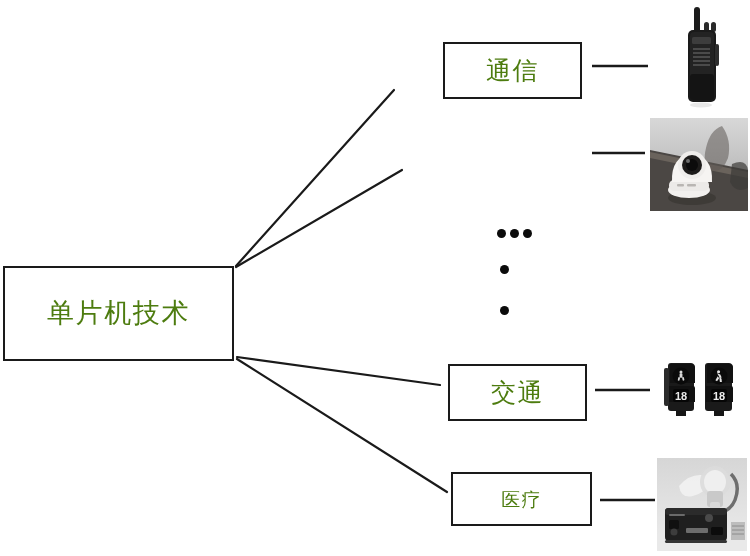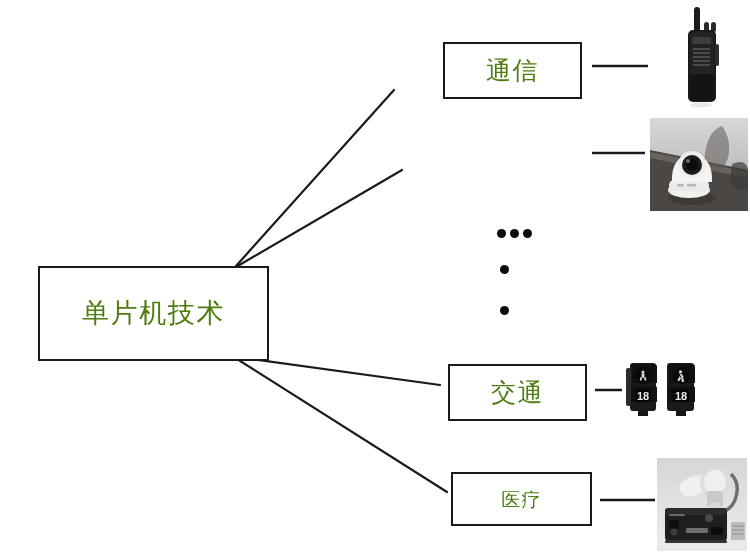--- a/index.html
+++ b/index.html
@@ -131,21 +131,21 @@
       <line x1="237" y1="359" x2="447" y2="492"></line>
     </g>
     <g stroke="#1a1a1a" stroke-width="2.6" stroke-linecap="butt" fill="none">
       <line x1="592" y1="66" x2="648" y2="66"></line>
       <line x1="592" y1="153" x2="645" y2="153"></line>
       <line x1="595" y1="390" x2="650" y2="390"></line>
       <line x1="600" y1="500" x2="655" y2="500"></line>
     </g>
   </svg>
 
-  <div class="node-box" id="node-root-box" style="left: 3px; top: 266px; width: 231px; height: 95px; margin-left: 35px;">
+  <div class="node-box" id="node-root-box" style="left: 3px; top: 266px; width: 231px; height: 95px;">
     <span>单片机技术</span>
   </div>
 
   <div class="node-box" id="node-comm-box" style="left: 443px; top: 42px; width: 139px; height: 57px;">
     <span>通信</span>
   </div>
 
 
   <div class="node-box" id="node-traffic-box" style="left: 448px; top: 364px; width: 139px; height: 57px;">
     <span>交通</span>
@@ -206,21 +206,21 @@
       <circle cx="42" cy="47" r="10" fill="#1d1b1a"></circle>
       <circle cx="42" cy="47" r="6" fill="#0c0b0b"></circle>
       <circle cx="38" cy="43" r="2" fill="#6d6d6d"></circle>
       <g fill="#b9b6b3">
         <rect x="27" y="66" width="7" height="2.5" rx="1"></rect>
         <rect x="37" y="66" width="9" height="2.5" rx="1"></rect>
       </g>
     </svg>
   </div>
 
-  <div class="thumb" id="thumb-traffic" style="left: 622px; top: 360px; width: 80px; height: 58px;">
+  <div class="thumb" id="thumb-traffic" style="left: 660px; top: 360px; width: 80px; height: 58px;">
     <svg viewBox="0 0 80 58" width="80" height="58" xmlns="http://www.w3.org/2000/svg">
       <rect x="0" y="0" width="80" height="58" fill="#ffffff"></rect>
 
       <rect x="8" y="3" width="26" height="48" rx="3" fill="#1a1a1a"></rect>
       <rect x="4" y="8" width="5" height="38" rx="2" fill="#2b2b2b"></rect>
       <path d="M10 4 h22 a3 3 0 0 1 3 3 v16 h-25 z" fill="#111111"></path>
       <circle cx="21" cy="16" r="8.5" fill="#0a0a0a"></circle>
       <g fill="#d8d8d8" transform="translate(21,16) scale(0.9)">
         <circle cx="0" cy="-4.5" r="1.7"></circle>
         <rect x="-1.6" y="-3" width="3.2" height="5" rx="1.2"></rect>

